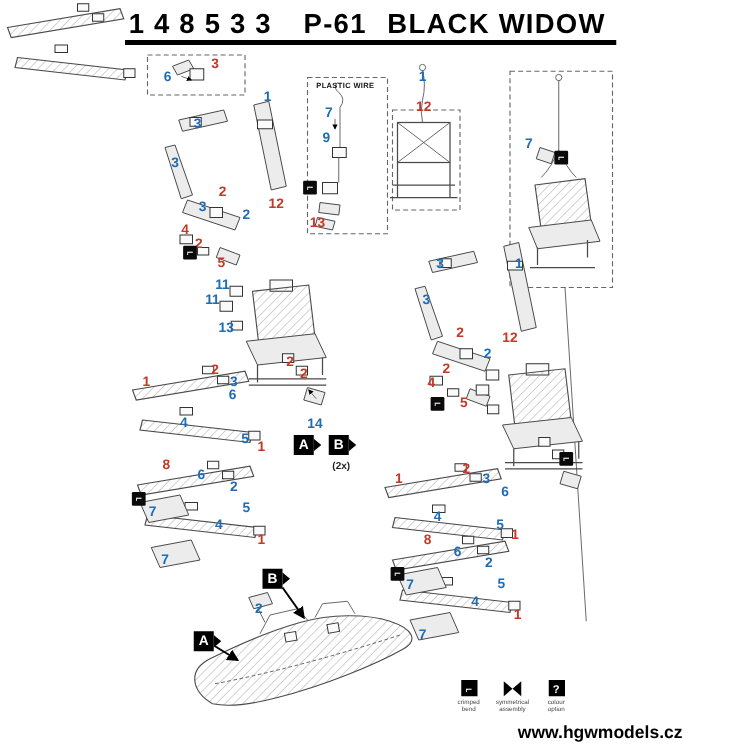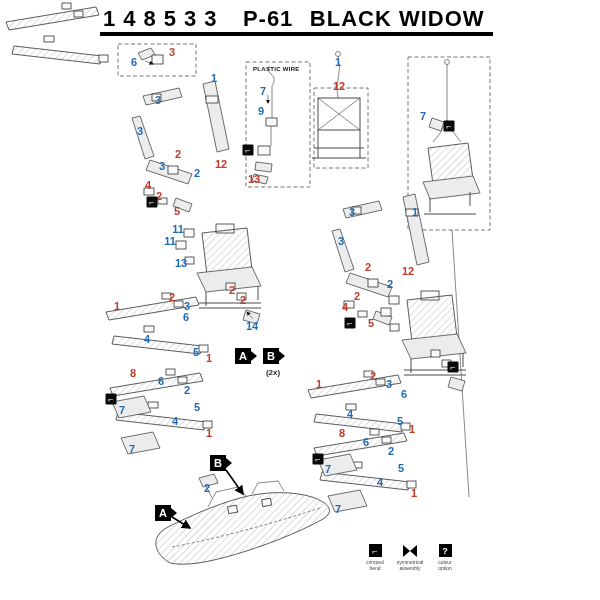--- a/index.html
+++ b/index.html
@@ -224,21 +224,21 @@
       <span class="part-label blue" style="left: 261px; top: 111px;">9</span>
       <span class="part-label red" style="left: 254px; top: 179px;">13</span>
       <span class="part-label blue" style="left: 338px; top: 62px;">1</span>
       <span class="part-label red" style="left: 339px; top: 86px;">12</span>
       <span class="part-label blue" style="left: 423px; top: 116px;">7</span>
       <span class="part-label blue" style="left: 178px; top: 229px;">11</span>
       <span class="part-label blue" style="left: 170px; top: 241px;">11</span>
       <span class="part-label blue" style="left: 181px; top: 263px;">13</span>
       <span class="part-label red" style="left: 232px; top: 290px;">2</span>
       <span class="part-label red" style="left: 243px; top: 300px;">2</span>
-      <span class="part-label blue" style="left: 252px; top: 326px;">14</span>
+      <span class="part-label blue" style="left: 252px; top: 340px;">14</span>
       <span class="part-label blue" style="left: 415px; top: 212px;">1</span>
       <span class="part-label blue" style="left: 352px; top: 212px;">3</span>
       <span class="part-label blue" style="left: 341px; top: 241px;">3</span>
       <span class="part-label red" style="left: 368px; top: 267px;">2</span>
       <span class="part-label red" style="left: 408px; top: 271px;">12</span>
       <span class="part-label blue" style="left: 390px; top: 284px;">2</span>
       <span class="part-label red" style="left: 357px; top: 296px;">2</span>
       <span class="part-label red" style="left: 345px; top: 307px;">4</span>
       <span class="part-label red" style="left: 371px; top: 323px;">5</span>
       <span class="part-label red" style="left: 117px; top: 306px;">1</span>
@@ -297,14 +297,15 @@
           <span class="tri l"></span>
       </span>
       <span class="legend-caption">symmetrical assembly</span>
     </div>
     <div class="legend-item">
       <span class="legend-icon">?</span>
       <span class="legend-caption">colour option</span>
     </div>
   </div>
 
+  <div class="website">www.hgwmodels.cz</div>
 
 </div>
 
 </body></html>

